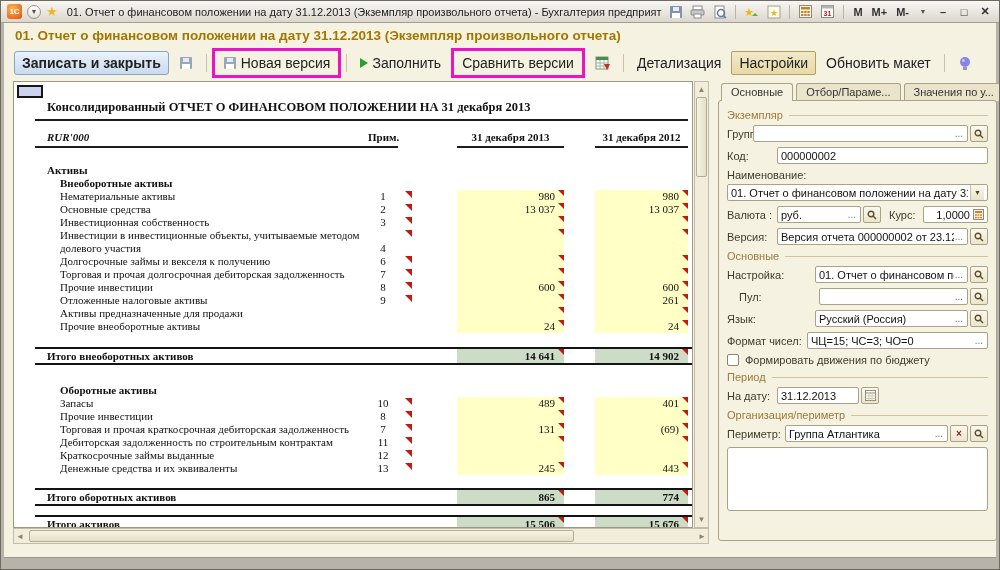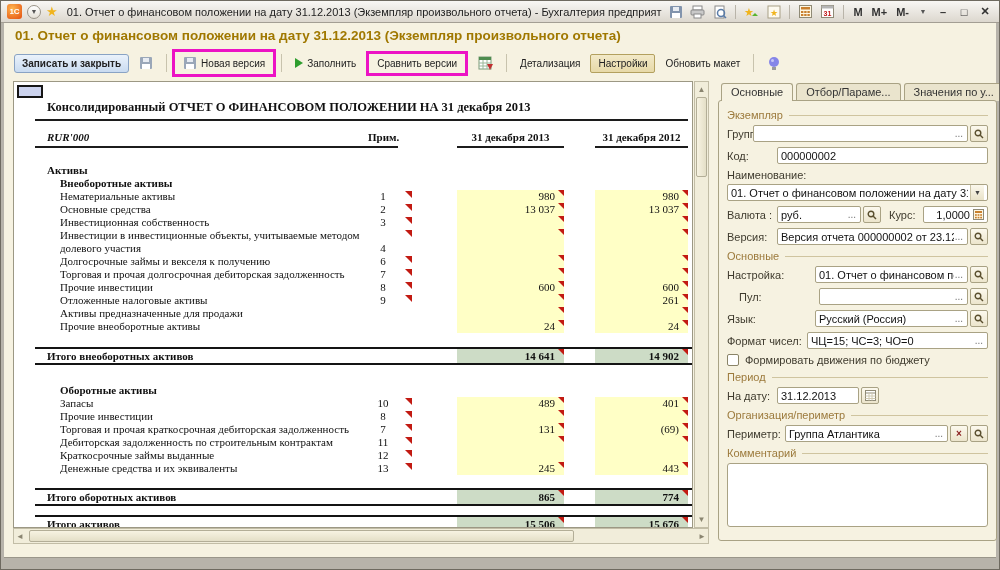--- a/index.html
+++ b/index.html
@@ -12,21 +12,21 @@
   .circbtn{width:14px;height:14px;border-radius:50%;border:1px solid #9a9488;background:linear-gradient(#fff,#e4e0d6);font-size:7px;color:#555;display:flex;align-items:center;justify-content:center;}
   .star{color:#f0b41e;font-size:13px;line-height:14px;}
   .tbi{width:17px;height:16px;display:flex;align-items:center;justify-content:center;}
   .tsep{width:1px;height:14px;background:#b9b4a9;margin:0 2px;}
   .mbtn{font-size:11px;font-weight:bold;color:#333;padding:0 2px;}
   .wctl{font-size:11px;color:#333;width:16px;text-align:center;font-weight:bold;}
   
   .content{position:absolute;top:22px;left:3px;right:3px;bottom:11px;background:#f6f2e1;border-bottom:1px solid #9a968a;}
   .pgtitle{position:absolute;left:11px;top:5px;font-size:13.5px;font-weight:bold;color:#a07800;}
   
-  .toolbar{position:absolute;left:10px;top:28px;height:24px;display:flex;align-items:center;gap:2px;font-size:10px;color:#222;}
+  .toolbar{position:absolute;left:10px;top:28px;height:24px;display:flex;align-items:center;gap:2px;font-size:14px;color:#222;}
   .tbtn{display:inline-flex;align-items:center;gap:4px;padding:3px 7px;border-radius:2px;border:1px solid transparent;background:transparent;white-space:nowrap;}
   .primary{background:linear-gradient(#eaf2fb,#c9dbf0);border:1px solid #89a3c4;font-weight:bold;border-radius:3px;}
   .pressed{background:linear-gradient(#f2e9c8,#e7d9a8);border:1px solid #b3a05e;}
   .hl{display:inline-flex;border:3px solid #ec13c4;padding:0;align-items:center;text-align:right;}
   .sep{width:1px;height:18px;background:#c8c3ad;margin:0 3px;}
   .play{width:0;height:0;border-left:8px solid #2e9e2e;border-top:5px solid transparent;border-bottom:5px solid transparent;display:inline-block;}
   
   .rpane{position:absolute;left:9px;top:58px;width:696px;height:463px;}
   .rcanvas{position:absolute;left:0;top:0;width:680px;height:447px;background:#fff;border:1px solid #9c9884;overflow:hidden;}
   .selcell{position:absolute;left:3px;top:3px;width:26px;height:13px;background:#ccd3ee;border:2px solid #161616;}
@@ -675,22 +675,18 @@
               <span style="color:#8a2020;font-size:10px;font-weight:bold;">×</span>
             </span>
           <span class="sbtn">
               <svg width="10" height="10">
                 <circle cx="4" cy="4" r="2.8" fill="none" stroke="#5a4f2e" stroke-width="1.4"></circle>
                 <line x1="6.3" y1="6.3" x2="9" y2="9" stroke="#5a4f2e" stroke-width="1.4"></line>
               </svg>
             </span>
         </div>
 
-        <div class="pgroup">
-            <span>Комментарий</span>
-            <span class="gl"></span>
-          </div>
         <div class="comment"></div>
 
       </div>
     </div>
   </div>
 </div>
 
 </body></html>

